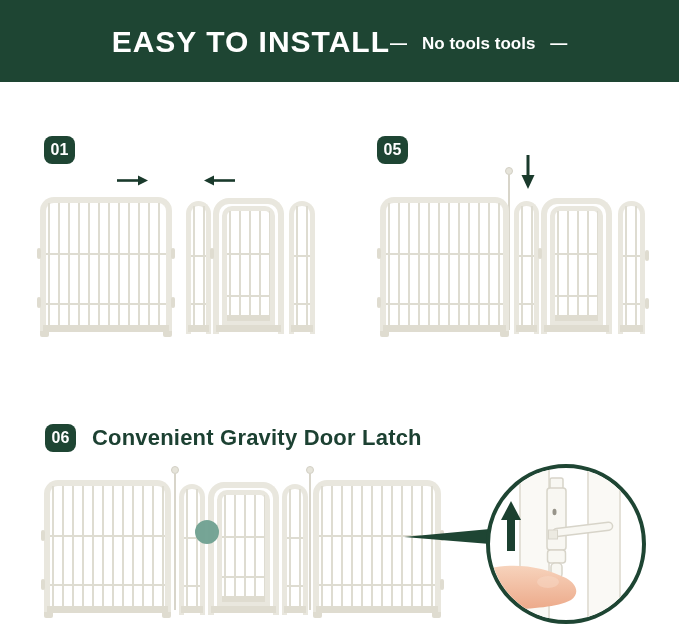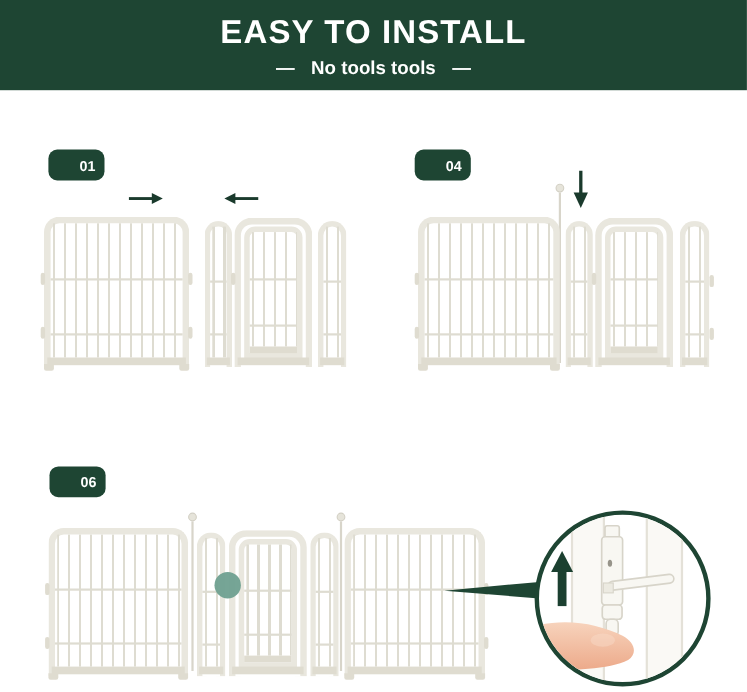--- a/index.html
+++ b/index.html
@@ -3,27 +3,27 @@
 <meta charset="utf-8">
 <style>
   html,body{margin:0;padding:0;background:#fff;}
   .stage{position:relative;width:679px;height:629px;background:#ffffff;overflow:hidden;
          font-family:"Liberation Sans",sans-serif;
          --green:#1E4533;--green2:#1A3A2C;--fence:#E9E7DE;--fence2:#DFDCD0;--bar:#DEDCD1;--teal:#6FA090;}
   .abs{position:absolute;}
 
   
   .banner{position:absolute;left:0;top:0;width:679px;height:82px;background:var(--green);
-          display:flex;flex-direction:column;align-items:center;justify-content:center;}
+          display:flex;flex-direction:row;align-items:center;justify-content:center;}
   .banner-title{color:#fff;font-size:30px;font-weight:bold;letter-spacing:1px;margin-top:2px;}
   .banner-sub{color:#fff;font-size:17px;font-weight:bold;display:inline-flex;gap:15px;margin-top:5px;}
 
   
   .badge{position:absolute;width:31px;height:28px;border-radius:8px;background:var(--green);
-         color:#fff;font-size:13px;font-weight:bold;display:flex;align-items:center;justify-content:center;padding-left:20px;}
+         color:#fff;font-size:16px;font-weight:bold;display:flex;align-items:center;justify-content:center;}
   .s3-title{position:absolute;font-size:22px;font-weight:bold;color:#1C4132;letter-spacing:.2px;white-space:nowrap;}
 
   
   .panel{position:absolute;box-sizing:border-box;background:#fff;border:6px solid var(--fence);
          border-bottom:none;border-radius:14px 14px 0 0;}
   .panel.narrow{border-width:5px;border-radius:13px 13px 0 0;}
   .panel.door{border-radius:16px 16px 0 0;}
   .bars{position:absolute;left:2px;right:0;top:0;bottom:9px;
         background:repeating-linear-gradient(90deg,var(--bar) 0 2px,transparent 2px 10px);}
   .rail{position:absolute;left:0;right:0;height:2px;background:var(--bar);}
@@ -104,21 +104,21 @@
     <div class="tab l t1"></div>
   </div>
 
   <div class="panel narrow" style="left:289px;top:201px;width:26px;height:133px;">
     <div class="bars"></div>
     <div class="rail r1"></div>
     <div class="rail r2"></div>
     <div class="bbar"></div>
   </div>
 
-  <div class="badge" style="left:377px;top:136px;">04</div>
+  <div class="badge" style="left:377px;top:136px;">05</div>
 
   <div class="pinball" style="left:505px;top:167px;"></div>
   <div class="pinrod" style="left:508px;top:175px;height:155px;"></div>
 
   <svg class="abs" style="left:520px;top:155px;" width="16" height="36" viewBox="0 0 16 36">
     <rect x="6.5" y="0" width="3" height="22" fill="#1A3A2C"></rect>
     <polygon points="1.5,20 14.5,20 8,34" fill="#1A3A2C"></polygon>
   </svg>
 
   <div class="panel big" style="left:380px;top:197px;width:129px;height:137px;">
@@ -153,20 +153,21 @@
   <div class="panel narrow" style="left:618px;top:201px;width:27px;height:133px;">
     <div class="bars"></div>
     <div class="rail r1"></div>
     <div class="rail r2"></div>
     <div class="bbar"></div>
     <div class="tab r t1"></div>
     <div class="tab r t2"></div>
   </div>
 
   <div class="badge" style="left:45px;top:424px;">06</div>
+  <div class="s3-title" style="left:92px;top:425px;">Convenient Gravity Door Latch</div>
 
   <div class="pinball" style="left:171px;top:466px;"></div>
   <div class="pinrod" style="left:174px;top:474px;height:136px;"></div>
   <div class="pinball" style="left:306px;top:466px;"></div>
   <div class="pinrod" style="left:309px;top:474px;height:136px;"></div>
 
   <div class="panel big" style="left:44px;top:480px;width:127px;height:135px;">
     <div class="bars"></div>
     <div class="rail r1"></div>
     <div class="rail r2"></div>

